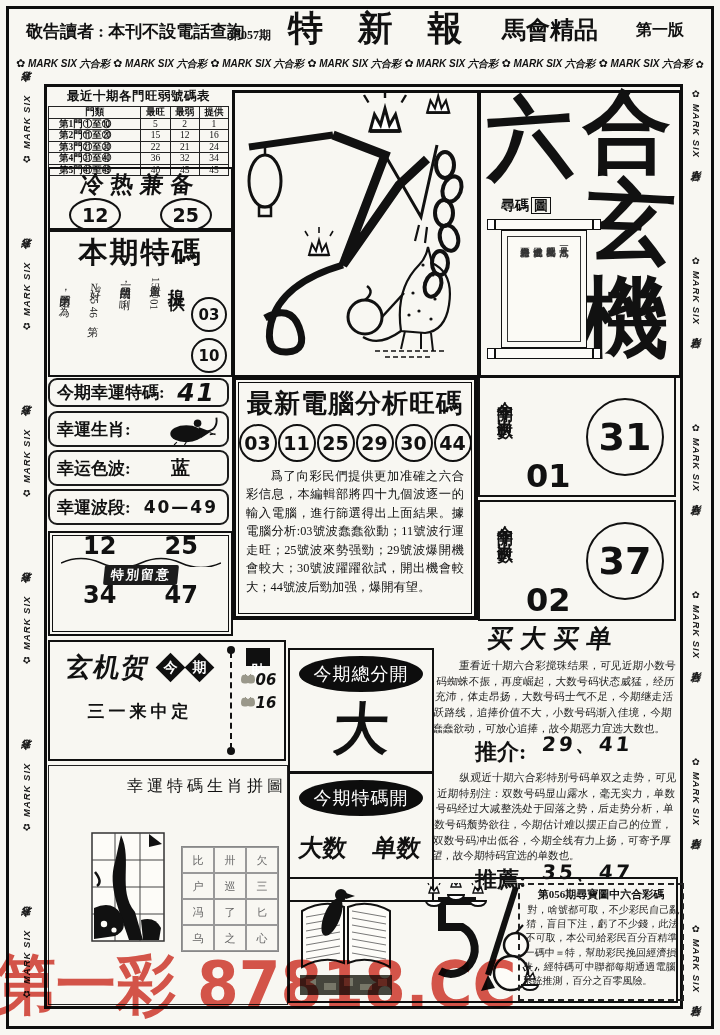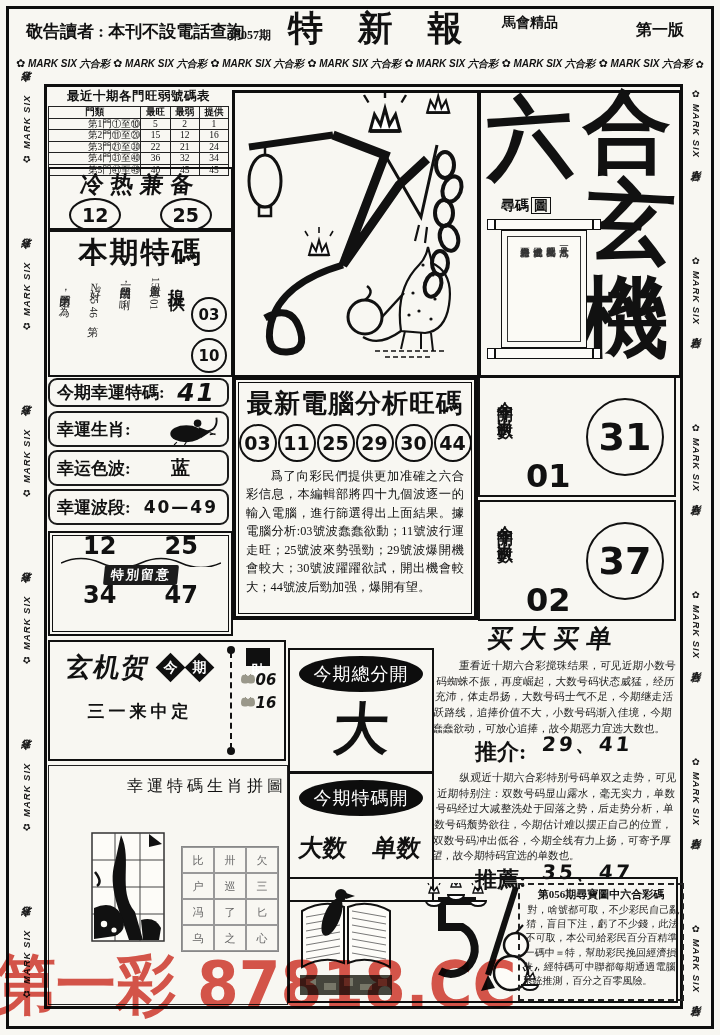--- a/index.html
+++ b/index.html
@@ -5,40 +5,40 @@
   html,body{margin:0;padding:0;background:#ddd;}
   .page{position:relative;width:720px;height:1035px;background:#f8f7f2;color:#111;
         font-family:"Liberation Serif","DejaVu Serif",serif;overflow:hidden;margin:0 auto;}
   .frame{position:absolute;inset:6px;border:3px solid #0e0e0e;pointer-events:none;}
   .content-frame{position:absolute;left:44px;top:84px;width:633px;height:919px;border:3px solid #0e0e0e;}
 
   
   .h-notice{position:absolute;left:26px;top:20px;font-size:17px;font-weight:700;}
   .h-issue{position:absolute;left:229px;top:27px;font-size:12px;font-weight:700;}
   .h-title{position:absolute;left:288px;top:5px;font-size:35px;font-weight:900;letter-spacing:13px;white-space:nowrap;}
-  .h-brand{position:absolute;left:502px;top:14px;font-size:14px;font-weight:800;}
+  .h-brand{position:absolute;left:502px;top:14px;font-size:24px;font-weight:800;}
   .h-edition{position:absolute;left:636px;top:20px;font-size:16px;font-weight:700;}
   .badge-row{position:absolute;left:16px;top:57px;width:688px;display:flex;justify-content:space-between;align-items:center;}
   .hbadge{font:italic 700 10px "Liberation Sans","DejaVu Sans",sans-serif;white-space:nowrap;}
   .hbadge .fl{font-style:normal;font-size:11px;}
 
   
   .strip{position:absolute;top:88px;height:912px;width:30px;display:flex;flex-direction:column;
          justify-content:space-between;align-items:center;}
   .strip.left{left:12px;}.strip.right{left:680px;}
   .vunit{writing-mode:vertical-rl;font:italic 700 9.5px "Liberation Sans","DejaVu Sans",sans-serif;
          white-space:nowrap;letter-spacing:1px;color:#1a1a1a;}
   .strip.left .vunit{transform:rotate(180deg);}
 
   
   .hot{position:absolute;left:48px;top:88px;width:181px;}
   .hot-title{font-size:12.5px;font-weight:800;text-align:center;letter-spacing:.5px;}
   .hot table{width:100%;border-collapse:collapse;margin-top:1px;}
   .hot th,.hot td{border:1px solid #222;font-size:9.5px;padding:0;text-align:center;height:10.5px;line-height:10.5px;}
-  .hot td.cat{font-weight:400;text-align:right;padding-left:10px;}
+  .hot td.cat{font-weight:700;text-align:left;padding-left:10px;}
 
   
   .coldhot{position:absolute;left:48px;top:167px;width:181px;height:59px;border:2px solid #111;}
   .coldhot .t{font-size:23px;font-weight:900;text-align:center;letter-spacing:7px;transform:skewX(-8deg);}
   .coldhot .vals{display:flex;justify-content:space-around;margin-top:-2px;}
   .ell{width:48px;height:30px;border:2px solid #111;border-radius:50%;display:flex;align-items:center;
        justify-content:center;font:700 19px "DejaVu Sans",sans-serif;}
 
   
   .specialbox{position:absolute;left:48px;top:230px;width:181px;height:143px;border:2.5px solid #111;}

